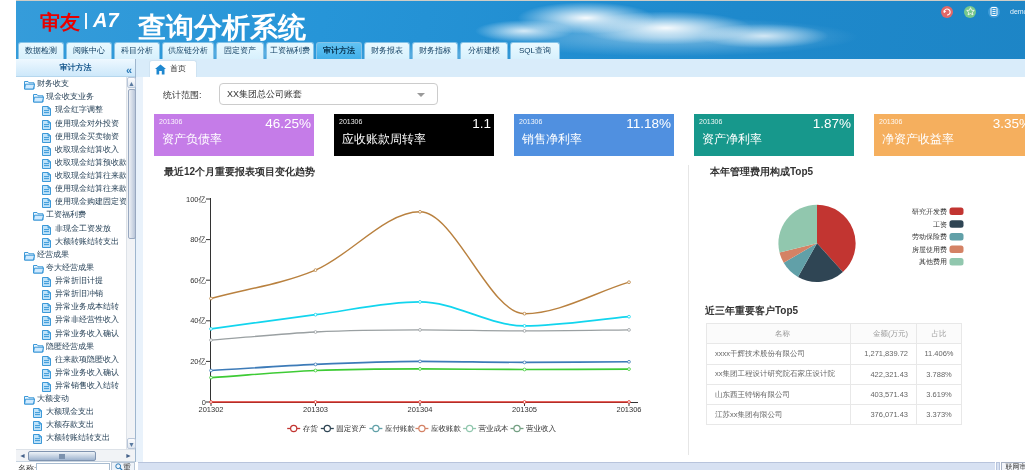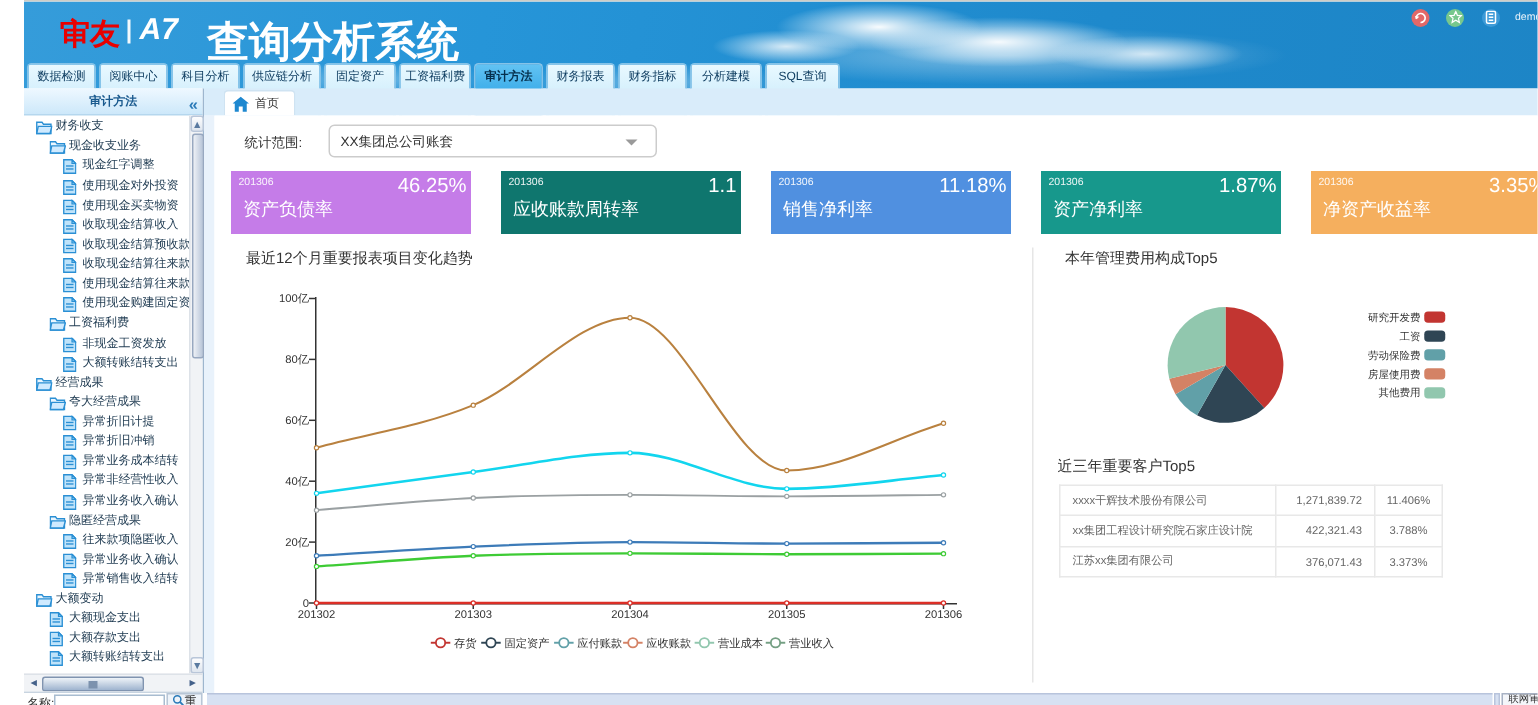--- a/index.html
+++ b/index.html
@@ -50,21 +50,21 @@
 
 #main{position:absolute;left:127px;top:76px;width:895px;height:385px;background:#fff;overflow:hidden}
 #selrow{position:absolute;left:20px;top:12px;font-size:9px;color:#333}
 #selbox{position:absolute;left:76px;top:6px;width:219px;height:22px;border:1px solid #ccc;border-radius:4px;background:#fff;font-size:9px;color:#333;line-height:21px;padding-left:7px}
 #selarrow{position:absolute;right:12px;top:9px;width:0;height:0;border-left:4px solid transparent;border-right:4px solid transparent;border-top:4.5px solid #9a9a9a}
 .kpi{position:absolute;top:37px;width:160px;height:42px;color:#fff}
 .kd{position:absolute;left:5px;top:4px;font-size:7px;opacity:.92}
 .kv{position:absolute;right:3px;top:2px;font-size:13.5px}
 .kt{position:absolute;left:8px;bottom:8px;font-size:12px}
 #divider{position:absolute;left:545px;top:88px;width:1px;height:290px;background:#e6e6e6}
-.ptitle{position:absolute;font-size:10px;font-weight:normal;color:#333}
+.ptitle{position:absolute;font-size:10px;font-weight:bold;color:#333}
 #chartsvg{position:absolute;left:0;top:0}
 
 #custtbl{position:absolute;left:563px;top:246px;width:256px;border-collapse:collapse;font-size:7.5px;color:#666;table-layout:fixed}
 #custtbl td,#custtbl th{border:1px solid #e8e8e8;height:20.3px;padding:0;font-weight:normal;overflow:hidden;white-space:nowrap}
 #custtbl th{color:#999;background:#fbfbfb;text-align:center}
 #custtbl .c1{width:144px;padding-left:8px}
 #custtbl .c2{width:66px;text-align:right;padding-right:8px}
 #custtbl .c3{width:45px;text-align:center}
 
 #status{position:absolute;left:122px;top:461px;width:857px;height:9px;background:#d7e1f2;border-top:1px solid #b8c4dc}
@@ -372,21 +372,21 @@
 </div>
 <div id="split"></div>
 <div id="main">
   <div id="selrow">统计范围:</div>
   <div id="selbox">XX集团总公司账套<span id="selarrow"></span></div>
   <div class="kpi" style="left:11px;background:#c57ce8">
         <span class="kd">201306</span>
         <span class="kv">46.25%</span>
         <span class="kt">资产负债率</span>
       </div>
-      <div class="kpi" style="left:191px;background:#0f766e">
+      <div class="kpi" style="left:191px;background:#000000">
         <span class="kd">201306</span>
         <span class="kv">1.1</span>
         <span class="kt">应收账款周转率</span>
       </div>
       <div class="kpi" style="left:371px;background:#5090e0">
         <span class="kd">201306</span>
         <span class="kv">11.18%</span>
         <span class="kt">销售净利率</span>
       </div>
       <div class="kpi" style="left:551px;background:#17988c">
@@ -493,29 +493,39 @@
         <text x="931" y="225.5" font-size="7" fill="#333" text-anchor="end">工资</text>
         <rect x="933.5" y="231.9" width="14" height="7.5" rx="2.5" fill="#61a0a8"></rect>
         <text x="931" y="238.1" font-size="7" fill="#333" text-anchor="end">劳动保险费</text>
         <rect x="933.5" y="244.5" width="14" height="7.5" rx="2.5" fill="#d48265"></rect>
         <text x="931" y="250.7" font-size="7" fill="#333" text-anchor="end">房屋使用费</text>
         <rect x="933.5" y="257.1" width="14" height="7.5" rx="2.5" fill="#91c7ae"></rect>
         <text x="931" y="263.3" font-size="7" fill="#333" text-anchor="end">其他费用</text>
       </svg>
   <table id="custtbl">
     <tbody>
+          <tr>
+            <th class="c1">名称</th>
+            <th class="c2">金额(万元)</th>
+            <th class="c3">占比</th>
+          </tr>
     <tr>
             <td class="c1">xxxx干辉技术股份有限公司</td>
             <td class="c2">1,271,839.72</td>
             <td class="c3">11.406%</td>
           </tr>
           <tr>
             <td class="c1">xx集团工程设计研究院石家庄设计院</td>
             <td class="c2">422,321.43</td>
             <td class="c3">3.788%</td>
+          </tr>
+          <tr>
+            <td class="c1">山东西王特钢有限公司</td>
+            <td class="c2">403,571.43</td>
+            <td class="c3">3.619%</td>
           </tr>
           <tr>
             <td class="c1">江苏xx集团有限公司</td>
             <td class="c2">376,071.43</td>
             <td class="c3">3.373%</td>
           </tr>
   </tbody>
       </table>
 </div>
 <div id="status"></div>

